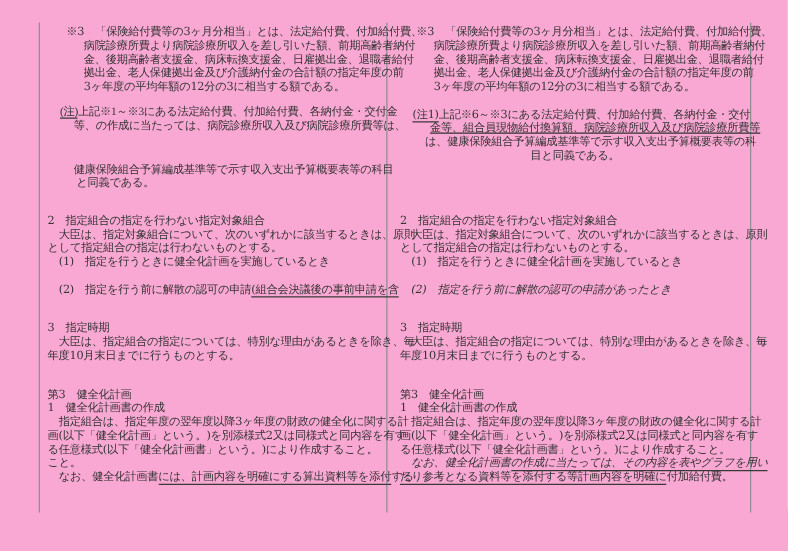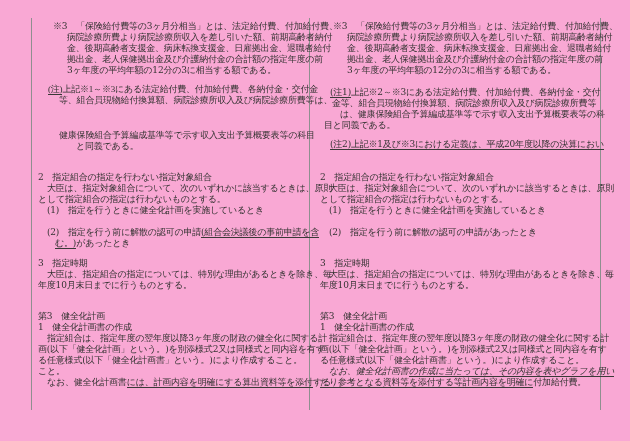--- a/index.html
+++ b/index.html
@@ -40,33 +40,32 @@
   <div class="col left">
       <div class="block" style="top: 21px;">
         <div class="line" style="margin-left: 15px;"><span>※3　「保険給付費等の3ヶ月分相当」とは、法定給付費、付加給付費、</span></div>
         <div class="line" style="margin-left: 29px;"><span>病院診療所費より病院診療所収入を差し引いた額、前期高齢者納付</span></div>
         <div class="line" style="margin-left: 29px;"><span>金、後期高齢者支援金、病床転換支援金、日雇拠出金、退職者給付</span></div>
         <div class="line" style="margin-left: 29px;"><span>拠出金、老人保健拠出金及び介護納付金の合計額の指定年度の前</span></div>
         <div class="line" style="margin-left: 29px;"><span>3ヶ年度の平均年額の12分の3に相当する額である。</span></div>
       </div>
       <div class="block" style="top: 84px; font-family: Liberation Serif, serif;">
         <div class="line" style="margin-left: 10px;"><span class="u">(注)</span><span>上記※1～※3にある法定給付費、付加給付費、各納付金・交付金</span></div>
-        <div class="line" style="margin-left: 21px;"><span>等、組合員現物給付換算額、病院診療所収入及び病院診療所費等は、</span></div>
+        <div class="line" style="margin-left: 21px;"><span>等、の作成に当たっては、病院診療所収入及び病院診療所費等は、</span></div>
         <div class="line" style="margin-left: 21px; margin-top: 24px;"><span>健康保険組合予算編成基準等で示す収入支出予算概要表等の科目</span></div>
-        <div class="line" style="margin-left: 38px;"><span>と同義である。</span></div>
+        <div class="line" style="margin-left: 23px;"><span>と同義である。</span></div>
       </div>
       <div class="block" style="top: 172px;">
         <div class="line" style="margin-left: 0px;"><span>2　指定組合の指定を行わない指定対象組合</span></div>
         <div class="line" style="margin-left: 9px;"><span>大臣は、指定対象組合について、次のいずれかに該当するときは、原則</span></div>
         <div class="line" style="margin-left: 0px;"><span>として指定組合の指定は行わないものとする。</span></div>
         <div class="line" style="margin-left: 9px;"><span>(1)　指定を行うときに健全化計画を実施しているとき</span></div>
       </div>
       <div class="block" style="top: 227px;">
         <div class="line" style="margin-left: 9px;"><span>(2)　指定を行う前に解散の認可の申請</span><span class="u">(組合会決議後の事前申請を含</span></div>
-        <div class="line" style="margin-left: 17px;"><span class="u">む。)</span><span>があったとき</span></div>
       </div>
       <div class="block" style="top: 258px;">
         <div class="line" style="margin-left: 0px;"><span>3　指定時期</span></div>
         <div class="line" style="margin-left: 9px;"><span>大臣は、指定組合の指定については、特別な理由があるときを除き、毎</span></div>
         <div class="line" style="margin-left: 0px;"><span>年度10月末日までに行うものとする。</span></div>
       </div>
       <div class="block" style="top: 311px;">
         <div class="line" style="margin-left: 0px;"><span>第3　健全化計画</span></div>
         <div class="line" style="margin-left: 0px;"><span>1　健全化計画書の作成</span></div>
         <div class="line" style="margin-left: 9px;"><span>指定組合は、指定年度の翌年度以降3ヶ年度の財政の健全化に関する計</span></div>
@@ -78,36 +77,35 @@
     </div>
   <div class="col right">
       <div class="block" style="top: 21px;">
         <div class="line" style="margin-left: 13px;"><span>※3　「保険給付費等の3ヶ月分相当」とは、法定給付費、付加給付費、</span></div>
         <div class="line" style="margin-left: 27px;"><span>病院診療所費より病院診療所収入を差し引いた額、前期高齢者納付</span></div>
         <div class="line" style="margin-left: 27px;"><span>金、後期高齢者支援金、病床転換支援金、日雇拠出金、退職者給付</span></div>
         <div class="line" style="margin-left: 27px;"><span>拠出金、老人保健拠出金及び介護納付金の合計額の指定年度の前</span></div>
         <div class="line" style="margin-left: 27px;"><span>3ヶ年度の平均年額の12分の3に相当する額である。</span></div>
       </div>
       <div class="block" style="top: 87px;">
-        <div class="line" style="margin-left: 10px;"><span class="u">(注1)</span><span>上記※2～※3にある法定給付費、付加給付費、各納付金・交付</span></div>
-        <div class="line" style="margin-left: 12px;"><span>金等、組合員現物給付換算額、病院診療所収入及び病院診療所費等</span></div>
+        <div class="line" style="margin-left: 10px;"><span class="u">(注1)</span><span>上記※6～※3にある法定給付費、付加給付費、各納付金・交付</span></div>
+        <div class="line" style="margin-left: 24px; text-decoration: underline;"><span>金等、組合員現物給付換算額、病院診療所収入及び病院診療所費等</span></div>
         <div class="line" style="margin-left: 20px;"><span>は、健康保険組合予算編成基準等で示す収入支出予算概要表等の科</span></div>
-        <div class="line" style="margin-left: 4px;"><span>目と同義である。</span></div>
+        <div class="line" style="margin-left: 4px; text-align: center;"><span>目と同義である。</span></div>
       </div>
       <div class="block" style="top: 139px;">
-        <div class="line" style="margin-left: 10px;"><span class="u">(注2)上記※1及び※3における定義は、平成20年度以降の決算におい</span></div>
       </div>
       <div class="block" style="top: 172px;">
         <div class="line" style="margin-left: 0px;"><span>2　指定組合の指定を行わない指定対象組合</span></div>
         <div class="line" style="margin-left: 9px;"><span>大臣は、指定対象組合について、次のいずれかに該当するときは、原則</span></div>
         <div class="line" style="margin-left: 0px;"><span>として指定組合の指定は行わないものとする。</span></div>
         <div class="line" style="margin-left: 9px;"><span>(1)　指定を行うときに健全化計画を実施しているとき</span></div>
       </div>
       <div class="block" style="top: 227px;">
-        <div class="line" style="margin-left: 9px;"><span>(2)　指定を行う前に解散の認可の申請があったとき</span></div>
+        <div class="line" style="margin-left: 9px; font-style: italic;"><span>(2)　指定を行う前に解散の認可の申請があったとき</span></div>
       </div>
       <div class="block" style="top: 258px;">
         <div class="line" style="margin-left: 0px;"><span>3　指定時期</span></div>
         <div class="line" style="margin-left: 9px;"><span>大臣は、指定組合の指定については、特別な理由があるときを除き、毎</span></div>
         <div class="line" style="margin-left: 0px;"><span>年度10月末日までに行うものとする。</span></div>
       </div>
       <div class="block" style="top: 311px;">
         <div class="line" style="margin-left: 0px;"><span>第3　健全化計画</span></div>
         <div class="line" style="margin-left: 0px;"><span>1　健全化計画書の作成</span></div>
         <div class="line" style="margin-left: 9px;"><span>指定組合は、指定年度の翌年度以降3ヶ年度の財政の健全化に関する計</span></div>

